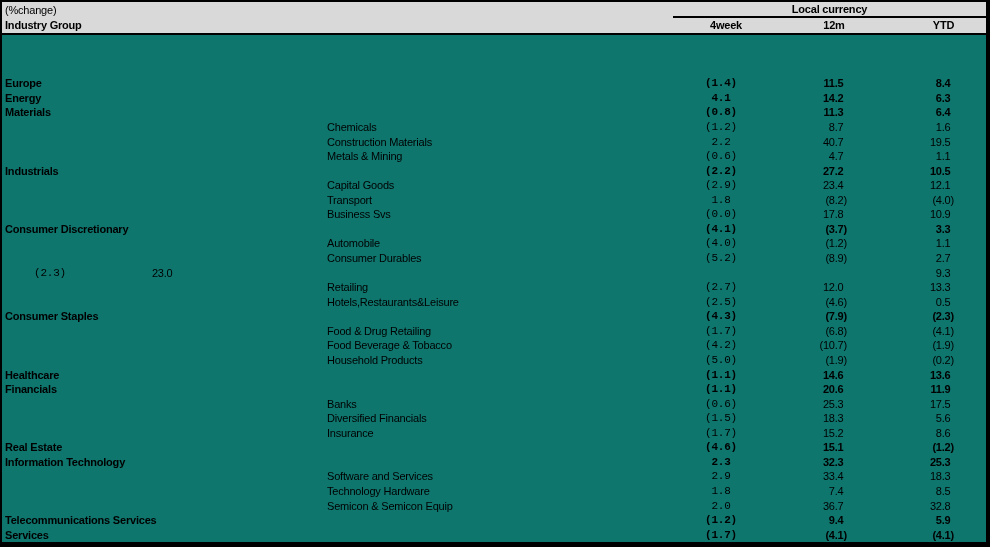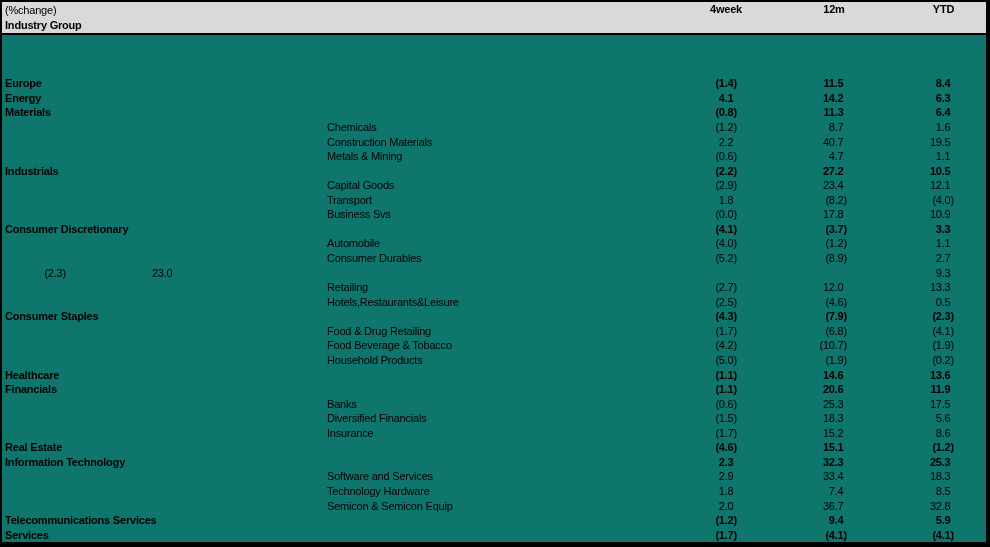--- a/index.html
+++ b/index.html
@@ -83,35 +83,36 @@
     padding-left: 3px;
     white-space: nowrap;
     overflow: hidden;
   }
   .row.sub .cell-label { padding-left: 325px; font-weight: normal; }
   .row.group { font-weight: bold; }
   .cell-num {
     text-align: right;
     white-space: nowrap;
   }
-  .cell-num.c1 { width: 106px; flex: 0 0 106px; padding-right: 42px; }
+  .cell-num.c1 { width: 106px; flex: 0 0 106px; padding-right: 42px; font-family: Liberation Mono, monospace; }
   .cell-num.c2 { width: 110px; flex: 0 0 110px; padding-right: 42px; }
   .cell-num.c3 { flex: 1; padding-right: 32px; }
   .pad { visibility: hidden; }
 </style>
 </head>
 <body>
 
 <div class="sheet">
   <div class="header">
     <div class="header-left">
       <div class="pct-note">(%change)</div>
       <div class="ig-label">Industry Group</div>
     </div>
     <div class="header-right">
+      <div class="currency-label">Local currency</div>
       <div class="col-headers">
         <div class="ch c1">4week</div>
         <div class="ch c2">12m</div>
         <div class="ch c3">YTD</div>
       </div>
     </div>
   </div>
   <div class="tbody">
       <div class="row group">
     <div class="cell-label">Europe</div>

